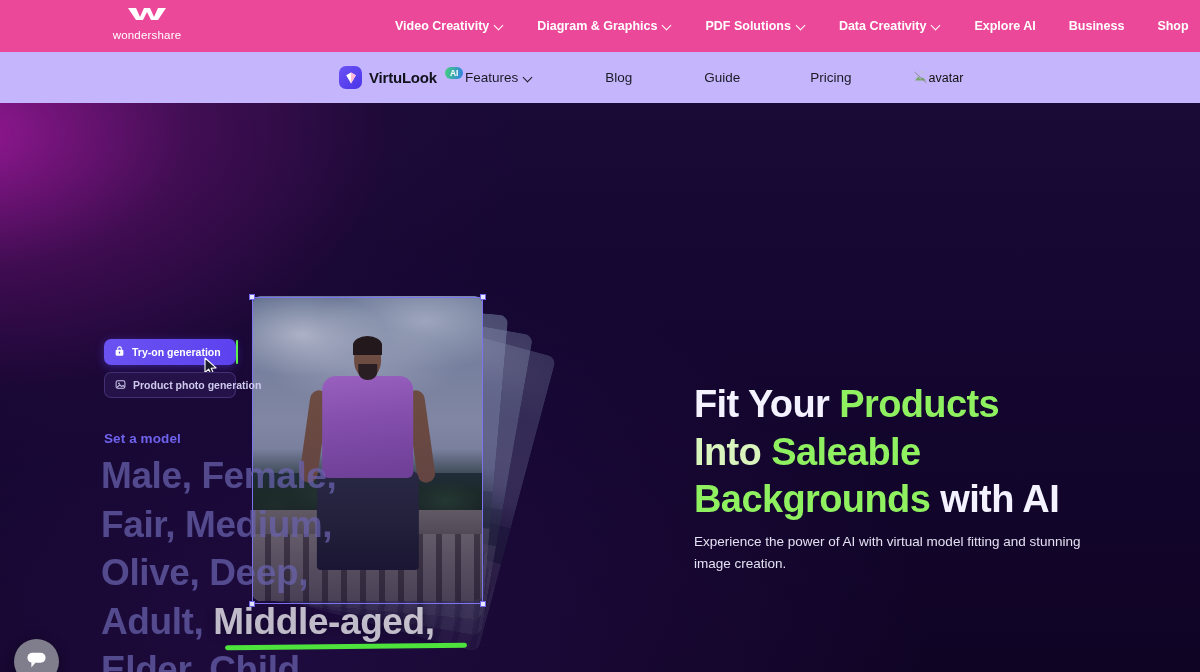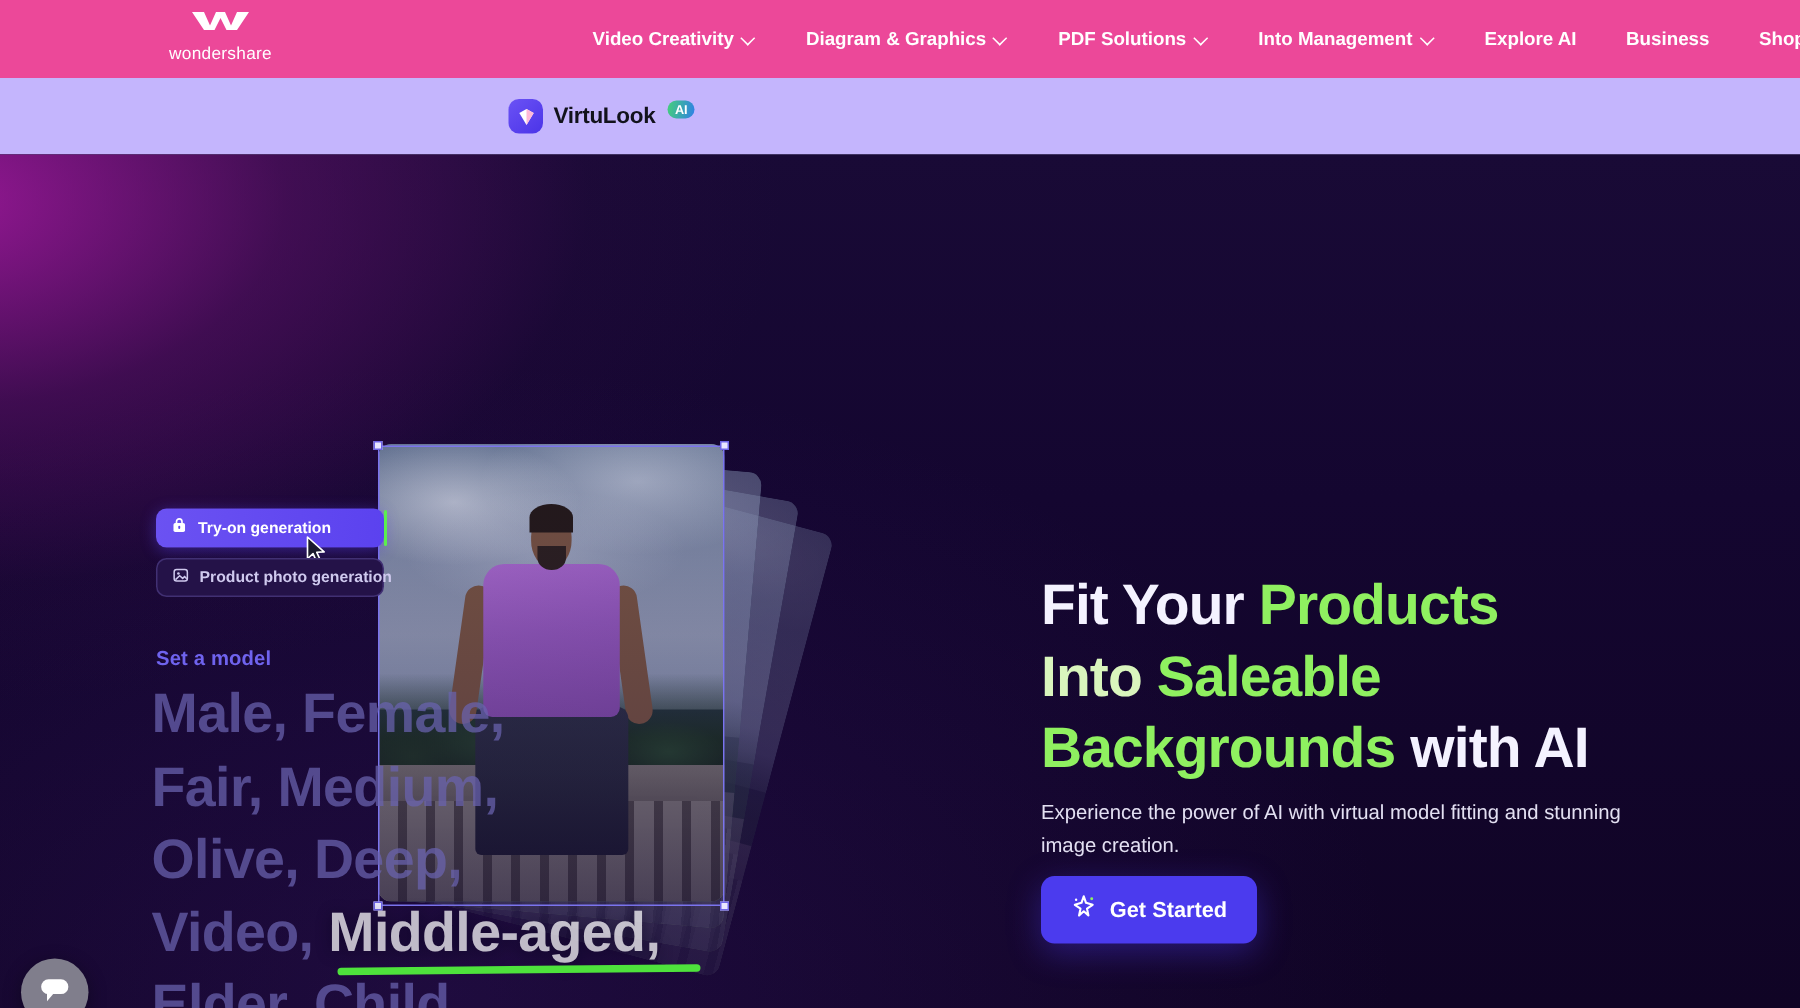--- a/index.html
+++ b/index.html
@@ -176,21 +176,21 @@
     position:absolute; width:6px; height:6px; background:#e9e7ff;
     border:1px solid #6f66e8;
   }
   .h-tl{ left:-4px; top:-4px; } .h-tr{ right:-4px; top:-4px; }
   .h-bl{ left:-4px; bottom:-4px; } .h-br{ right:-4px; bottom:-4px; }
 
   
   .modes{ position:absolute; left:104px; top:236px; width:132px; }
   .pill{
     position:relative; display:flex; align-items:center; gap:7px;
-    height:26px; border-radius:7px; padding:0 10px; width:152px;
+    height:26px; border-radius:7px; padding:0 10px; width:132px;
     font-size:10.5px; font-weight:bold; white-space:nowrap; cursor:pointer;
   }
   .pill.active{
     background:linear-gradient(95deg,#6b52f2 0%,#5b42ef 100%);
     color:#fff; box-shadow:0 2px 10px rgba(90,66,239,.45);
   }
   .pill.active::after{
     content:""; position:absolute; right:-2px; top:1px; bottom:1px; width:2px;
     background:#5bef4e; border-radius:2px;
   }
@@ -269,21 +269,21 @@
     </div>
     <div class="tn-item">
       <span>Diagram &amp; Graphics</span>
       <i class="caret"></i>
     </div>
     <div class="tn-item">
       <span>PDF Solutions</span>
       <i class="caret"></i>
     </div>
     <div class="tn-item">
-      <span>Into Management</span>
+      <span>Data Creativity</span>
       <i class="caret"></i>
     </div>
     <div class="tn-item">
       <span>Explore AI</span>
     </div>
     <div class="tn-item">
       <span>Business</span>
     </div>
     <div class="tn-item">
       <span>Shop</span>
@@ -297,20 +297,45 @@
     <span class="vl-icon">
       <svg width="14" height="14" viewBox="0 0 14 14">
         <path d="M2.2 4.3 L7 1.6 L11.8 4.3 L7 12.4 Z" fill="#ffffff"></path>
         <path d="M7 1.6 L11.8 4.3 L7 12.4 Z" fill="#ffb9d8"></path>
       </svg>
     </span>
     <span class="vl-name">VirtuLook</span>
     <span class="vl-badge">AI</span>
   </div>
 
+  <nav class="subnav">
+    <div class="sn-item" style="margin-right:72px">
+      <span>Features</span>
+      <i class="sn-caret"></i>
+    </div>
+    <div class="sn-item" style="margin-right:72px">
+      <span>Blog</span>
+    </div>
+    <div class="sn-item" style="margin-right:70px">
+      <span>Guide</span>
+    </div>
+    <div class="sn-item" style="margin-right:62px">
+      <span>Pricing</span>
+    </div>
+    <div class="broken-img">
+      <span class="broken-glyph">
+        <svg width="13" height="13" viewBox="0 0 13 13">
+          <path d="M1 9.5 L4.2 5.4 L6.6 8.1 L8.6 6.2 L12 9.5 Z" fill="#7aa86a"></path>
+          <path d="M8.2 2.4 a1.5 1.5 0 1 1 .01 0 Z" fill="#b9c4cc"></path>
+          <path d="M0.6 1 L12.4 11.8" stroke="#8c8c8c" stroke-width="1"></path>
+        </svg>
+      </span>
+      <span>avatar</span>
+    </div>
+  </nav>
 </div>
 
 <div class="hero">
 
   <div class="deck">
     <div class="card c4">
       <div class="shot">
         <div class="sky"></div>
         <div class="trees"></div>
         <div class="ground"></div>
@@ -428,44 +453,34 @@
     </div>
   </div>
 
   <div class="setmodel">Set a model</div>
 
   <div class="wordlist">
     <div>Male, Female,</div>
     <div>Fair, Medium,</div>
     <div>Olive, Deep,</div>
     <div>
-      <span>Video, </span><span class="hl">Middle-aged,</span>
+      <span>Adult, </span><span class="hl">Middle-aged,</span>
     </div>
     <div>Elder, Child</div>
   </div>
   <div class="hl-underline"></div>
 
   <h1 class="headline">
     <span class="w-white">Fit Your </span><span class="w-green">Products</span><br>
     <span class="w-pale">Into </span><span class="w-green">Saleable</span><br>
     <span class="w-green">Backgrounds</span><span class="w-white"> with AI</span>
   </h1>
 
   <p class="subcopy">Experience the power of AI with virtual model fitting and stunning image creation.</p>
 
-  <button class="cta">
-    <span>
-      <svg width="17" height="17" viewBox="0 0 18 18">
-        <path d="M9 1.6 L10.6 6.2 L15.3 7.6 L11.3 10.3 L12.3 15.2 L9 12.2 L5.7 15.2 L6.7 10.3 L2.7 7.6 L7.4 6.2 Z" fill="none" stroke="#ffffff" stroke-width="1.5" stroke-linejoin="round"></path>
-        <circle cx="14.6" cy="3.4" r="1.05" fill="#8ff060"></circle>
-        <circle cx="3.6" cy="4.1" r=".85" fill="#ffffff"></circle>
-      </svg>
-    </span>
-    <span>Get Started</span>
-  </button>
 
   <div class="chatbtn">
     <span>
       <svg width="23" height="21" viewBox="0 0 24 22">
         <rect x="2.5" y="4" width="19" height="10.4" rx="5.2" fill="#ffffff"></rect>
         <path d="M6.6 13.6 L6.6 19.4 L10.9 14.4 Z" fill="#ffffff"></path>
       </svg>
     </span>
   </div>
 

